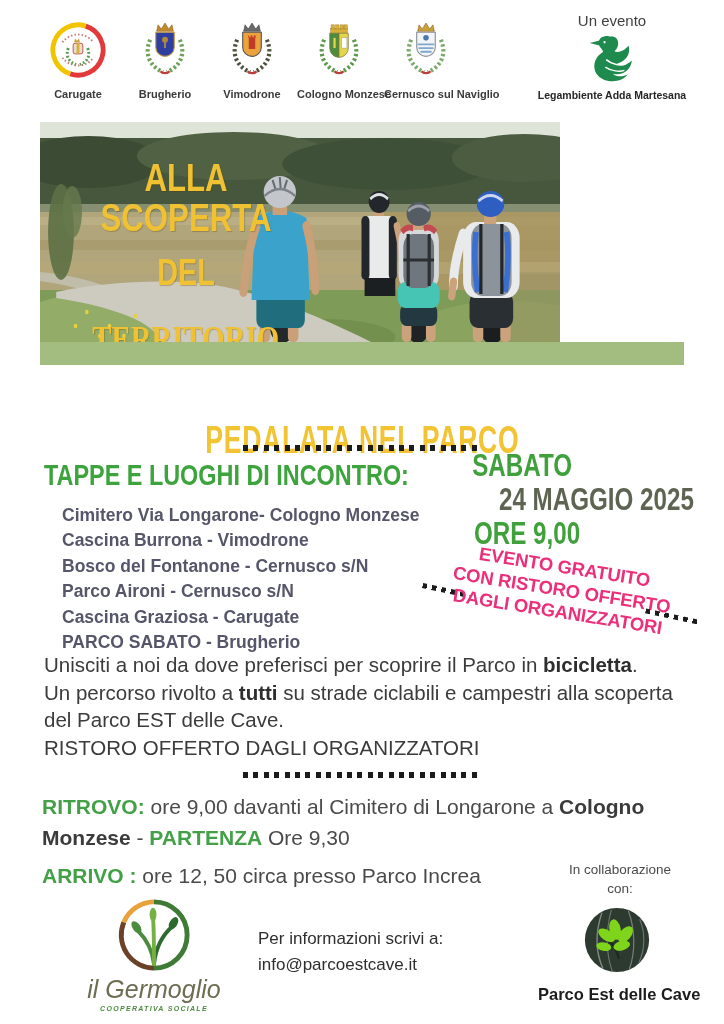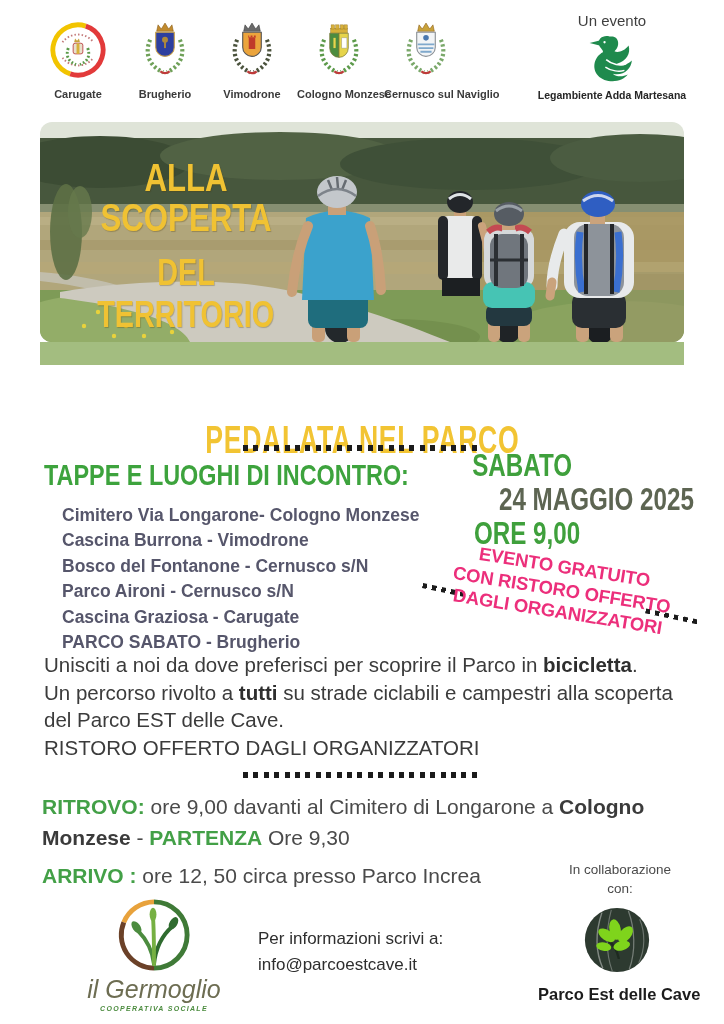--- a/index.html
+++ b/index.html
@@ -18,27 +18,27 @@
   .muni{width:84px;text-align:center;flex:0 0 auto;}
   .muni .crest{height:64px;display:flex;align-items:flex-end;justify-content:center;}
   .muni .lbl{margin-top:8px;font-size:11px;font-weight:700;color:#3a3a3a;white-space:nowrap;}
 
   .evento{left:528px;top:12px;width:168px;text-align:center;}
   .evento .pre{font-size:15px;color:#3f3f3f;}
   .evento .swan{margin:3px auto 1px;}
   .evento .org{font-size:10.5px;font-weight:700;color:#262626;white-space:nowrap;}
 
   
-  .photo{left:40px;top:122px;width:644px;height:220px;overflow:hidden;border-radius:12px;}
+  .photo{left:40px;top:122px;width:520px;height:220px;overflow:hidden;}
   .photo svg{display:block;width:100%;height:100%;}
   .banner-text{position:absolute;left:8px;top:36px;width:276px;text-align:center;
     color:#f0c233;font-weight:700;text-shadow:1px 1px 1px rgba(80,60,0,.3);}
   .banner-text .l1{font-size:39px;line-height:40px;}
   .banner-text .l2{font-size:36px;line-height:36px;margin-top:17px;}
-  .banner-text .l3{font-size:36px;line-height:36px;margin-top:6px;}
+  .banner-text .l3{font-size:36px;line-height:36px;margin-top:30px;font-family:Liberation Serif, serif;}
   .band{left:40px;top:342px;width:644px;height:23px;background:#a3bd80;}
 
   
   .main-title{left:0;top:366px;width:724px;text-align:center;color:#f2c433;
     font-size:38px;font-weight:700;letter-spacing:1px;line-height:60px;margin-top:44px;}
 
   .dots{background:repeating-linear-gradient(90deg,#1b1b1b 0 5px,transparent 5px 10.4px);height:6px;}
   .dots-sm{background:repeating-linear-gradient(90deg,#1b1b1b 0 4.5px,transparent 4.5px 9.6px);height:5px;}
   .sep1{left:243px;top:445px;width:237px;}
   .sep2{left:243px;top:772px;width:237px;}

